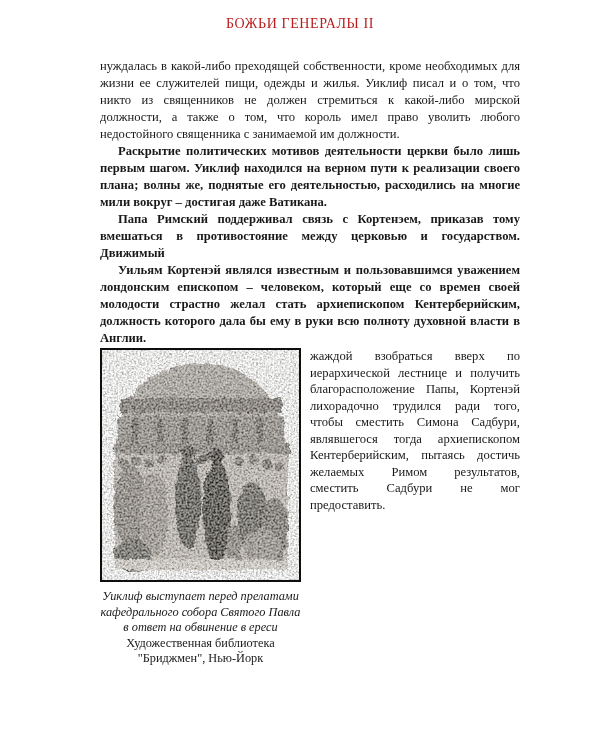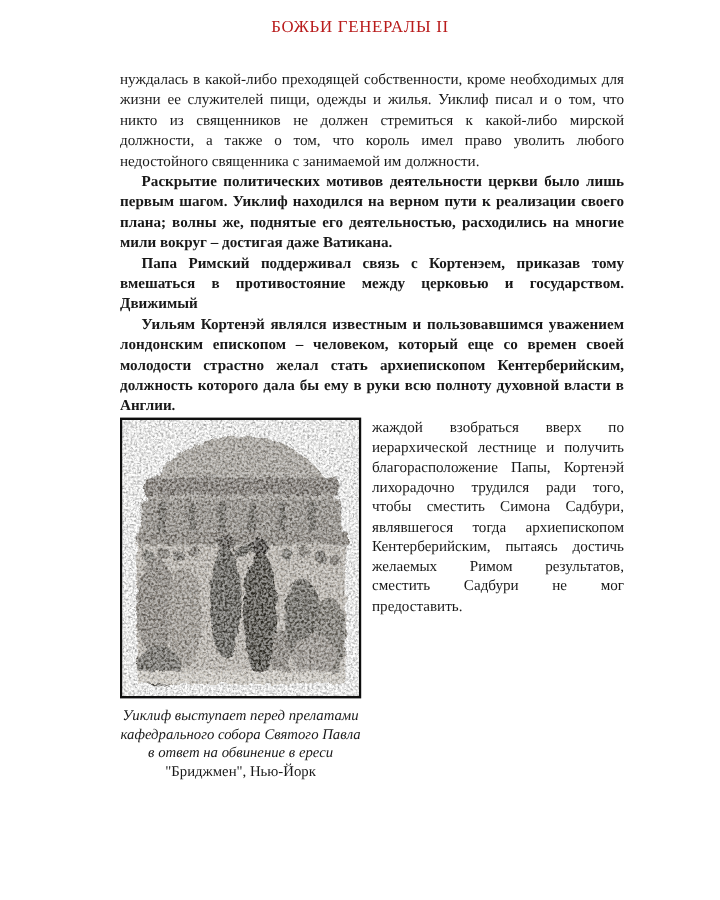--- a/index.html
+++ b/index.html
@@ -152,20 +152,21 @@
               <ellipse cx="132" cy="196" rx="8" ry="21" fill="#7b766e"></ellipse>
 
               <rect x="12" y="209" width="174" height="11" fill="#d0cbc2"></rect>
             </g>
             <rect width="197" height="230" filter="url(#speckleDark)" opacity="0.38"></rect>
             <rect width="197" height="230" filter="url(#speckleWhite)" opacity="0.5"></rect>
           </svg>
         </div>
         <figcaption>
           <div class="caption-italic">Уиклиф выступает перед прелатами кафедрального собора Святого Павла в ответ на обвинение в ереси</div>
+          <div class="caption-credit">Художественная библиотека</div>
           <div class="caption-credit">"Бриджмен", Нью-Йорк</div>
         </figcaption>
       </figure>
 
       <div class="right-col">
         <p class="body-text">жаждой взобраться вверх по иерархической лестнице и получить благорасположение Папы, Кортенэй лихорадочно трудился ради того, чтобы сместить Симона Садбури, являвшегося тогда архиепископом Кентерберийским, пытаясь достичь желаемых Римом результатов, сместить Садбури не мог предоставить.</p>
       </div>
 
     </div>
 

